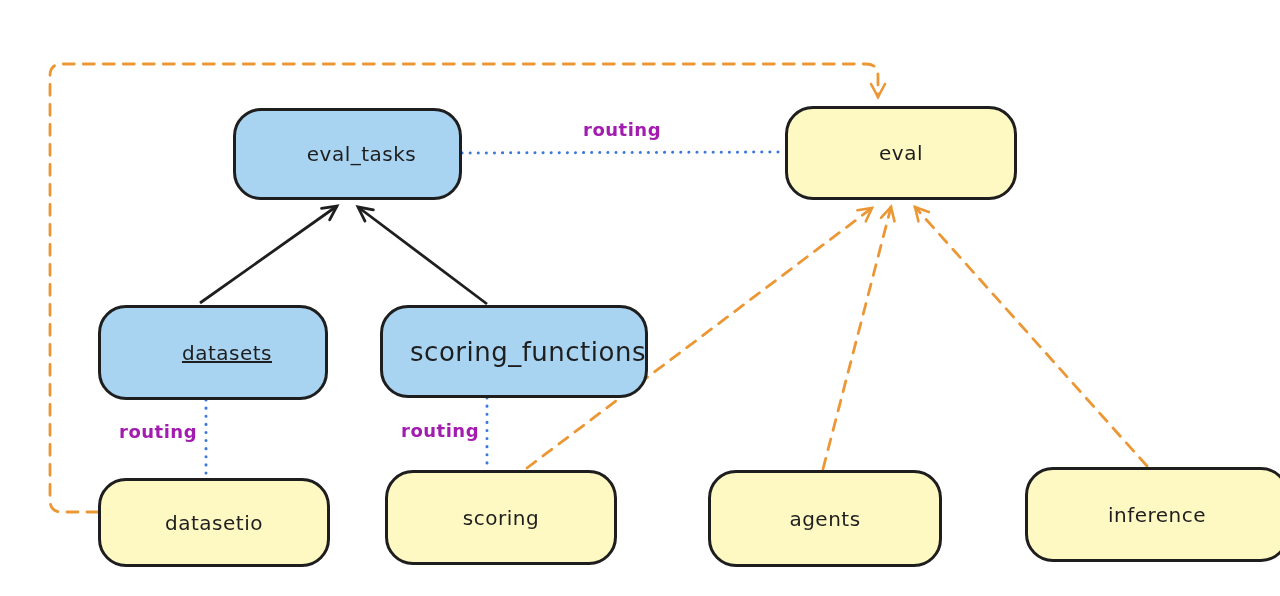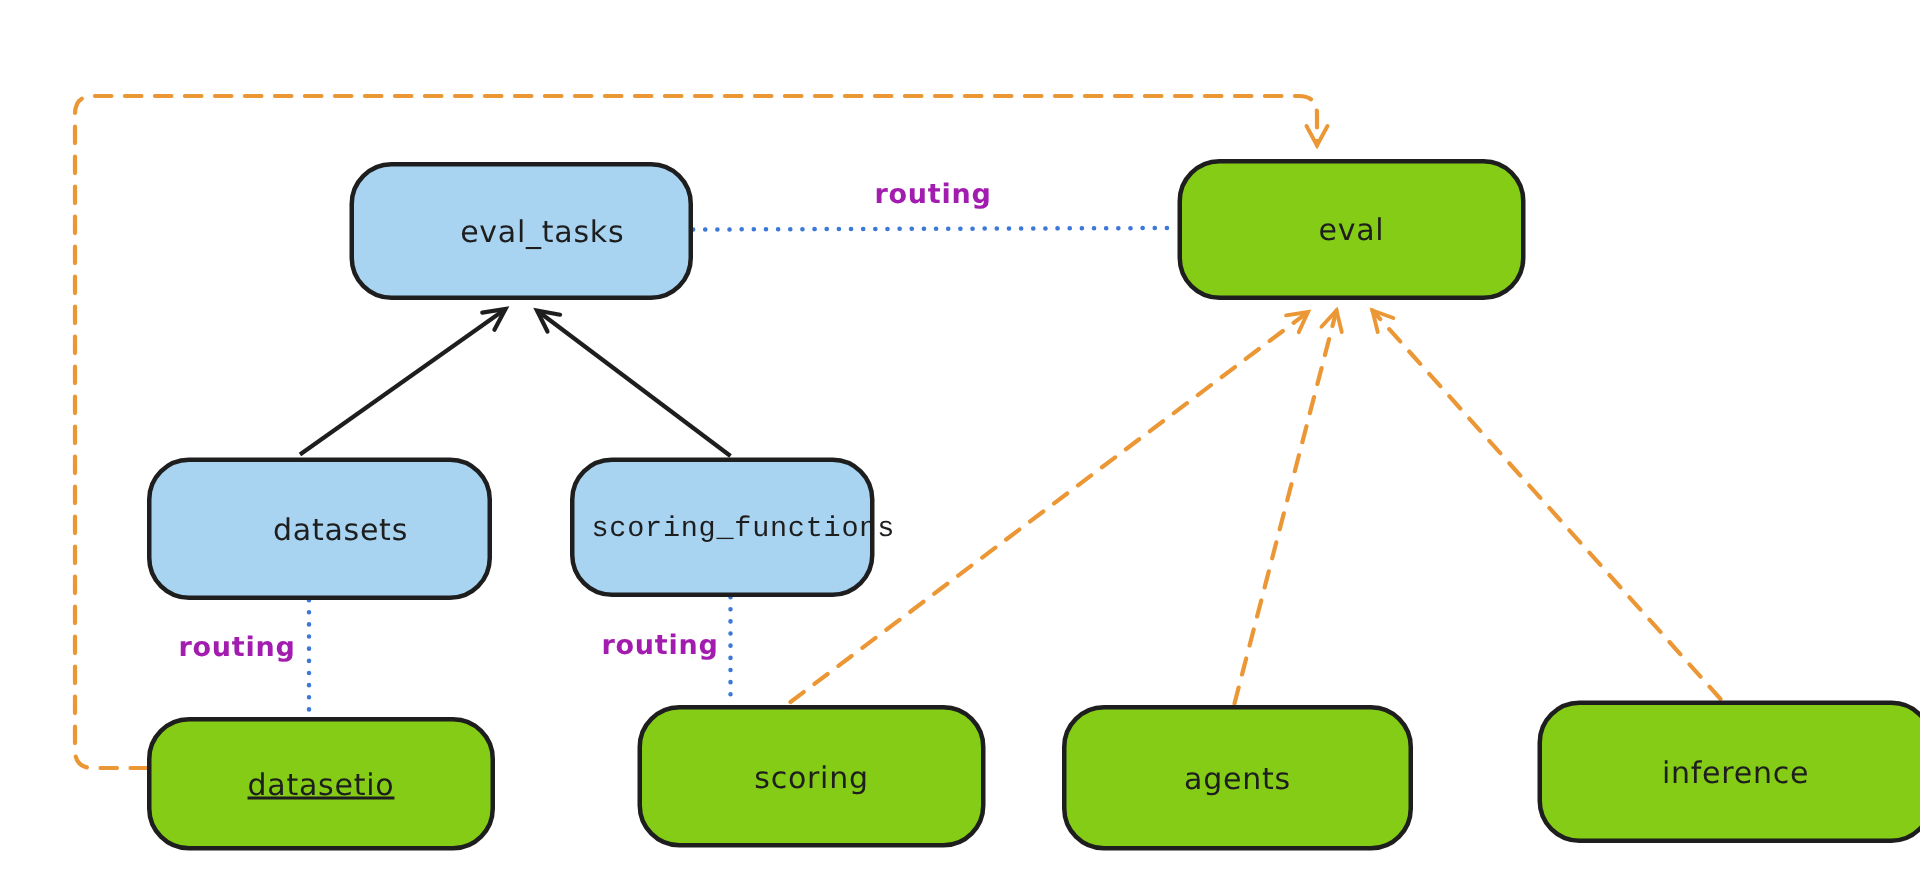--- a/index.html
+++ b/index.html
@@ -15,27 +15,27 @@
     position:absolute;
     border:3px solid #1e1e1e;
     border-radius:28px;
     display:flex;align-items:center;justify-content:center;
     font-size:20px;
     color:#1e1e1e;
     letter-spacing:0.5px;
     box-sizing:border-box;
   }
   .node.blue{background:#a8d4f2;padding-left:28px;}
-  .node.green{background:#84cc16;}
+  .node.green{background:#fef9c3;}
   #n-eval-tasks{left:233px;top:108px;width:229px;height:92px;}
   #n-eval{left:785px;top:106px;width:232px;height:94px;}
-  #n-datasets{left:98px;top:305px;width:230px;height:95px;}
-  #n-scoring-functions{left:380px;top:305px;width:203px;height:93px;font-size:19px;font-family:Liberation Mono, monospace;}
-  #n-datasetio{left:98px;top:478px;width:232px;height:89px;text-decoration:underline;}
-  #n-scoring{left:385px;top:470px;width:232px;height:95px;margin-left:40px;}
+  #n-datasets{left:98px;top:305px;width:230px;height:95px;text-decoration:underline;}
+  #n-scoring-functions{left:380px;top:305px;width:268px;height:93px;font-size:26px;}
+  #n-datasetio{left:98px;top:478px;width:232px;height:89px;}
+  #n-scoring{left:385px;top:470px;width:232px;height:95px;}
   #n-agents{left:708px;top:470px;width:234px;height:97px;text-align:right;}
   #n-inference{left:1025px;top:467px;width:264px;height:95px;}
   .edge-label{
     position:absolute;
     color:#a21caf;
     font-size:18px;
     font-weight:600;
     letter-spacing:0.5px;
   }
   #lbl-routing-1{left:583px;top:119px;}

